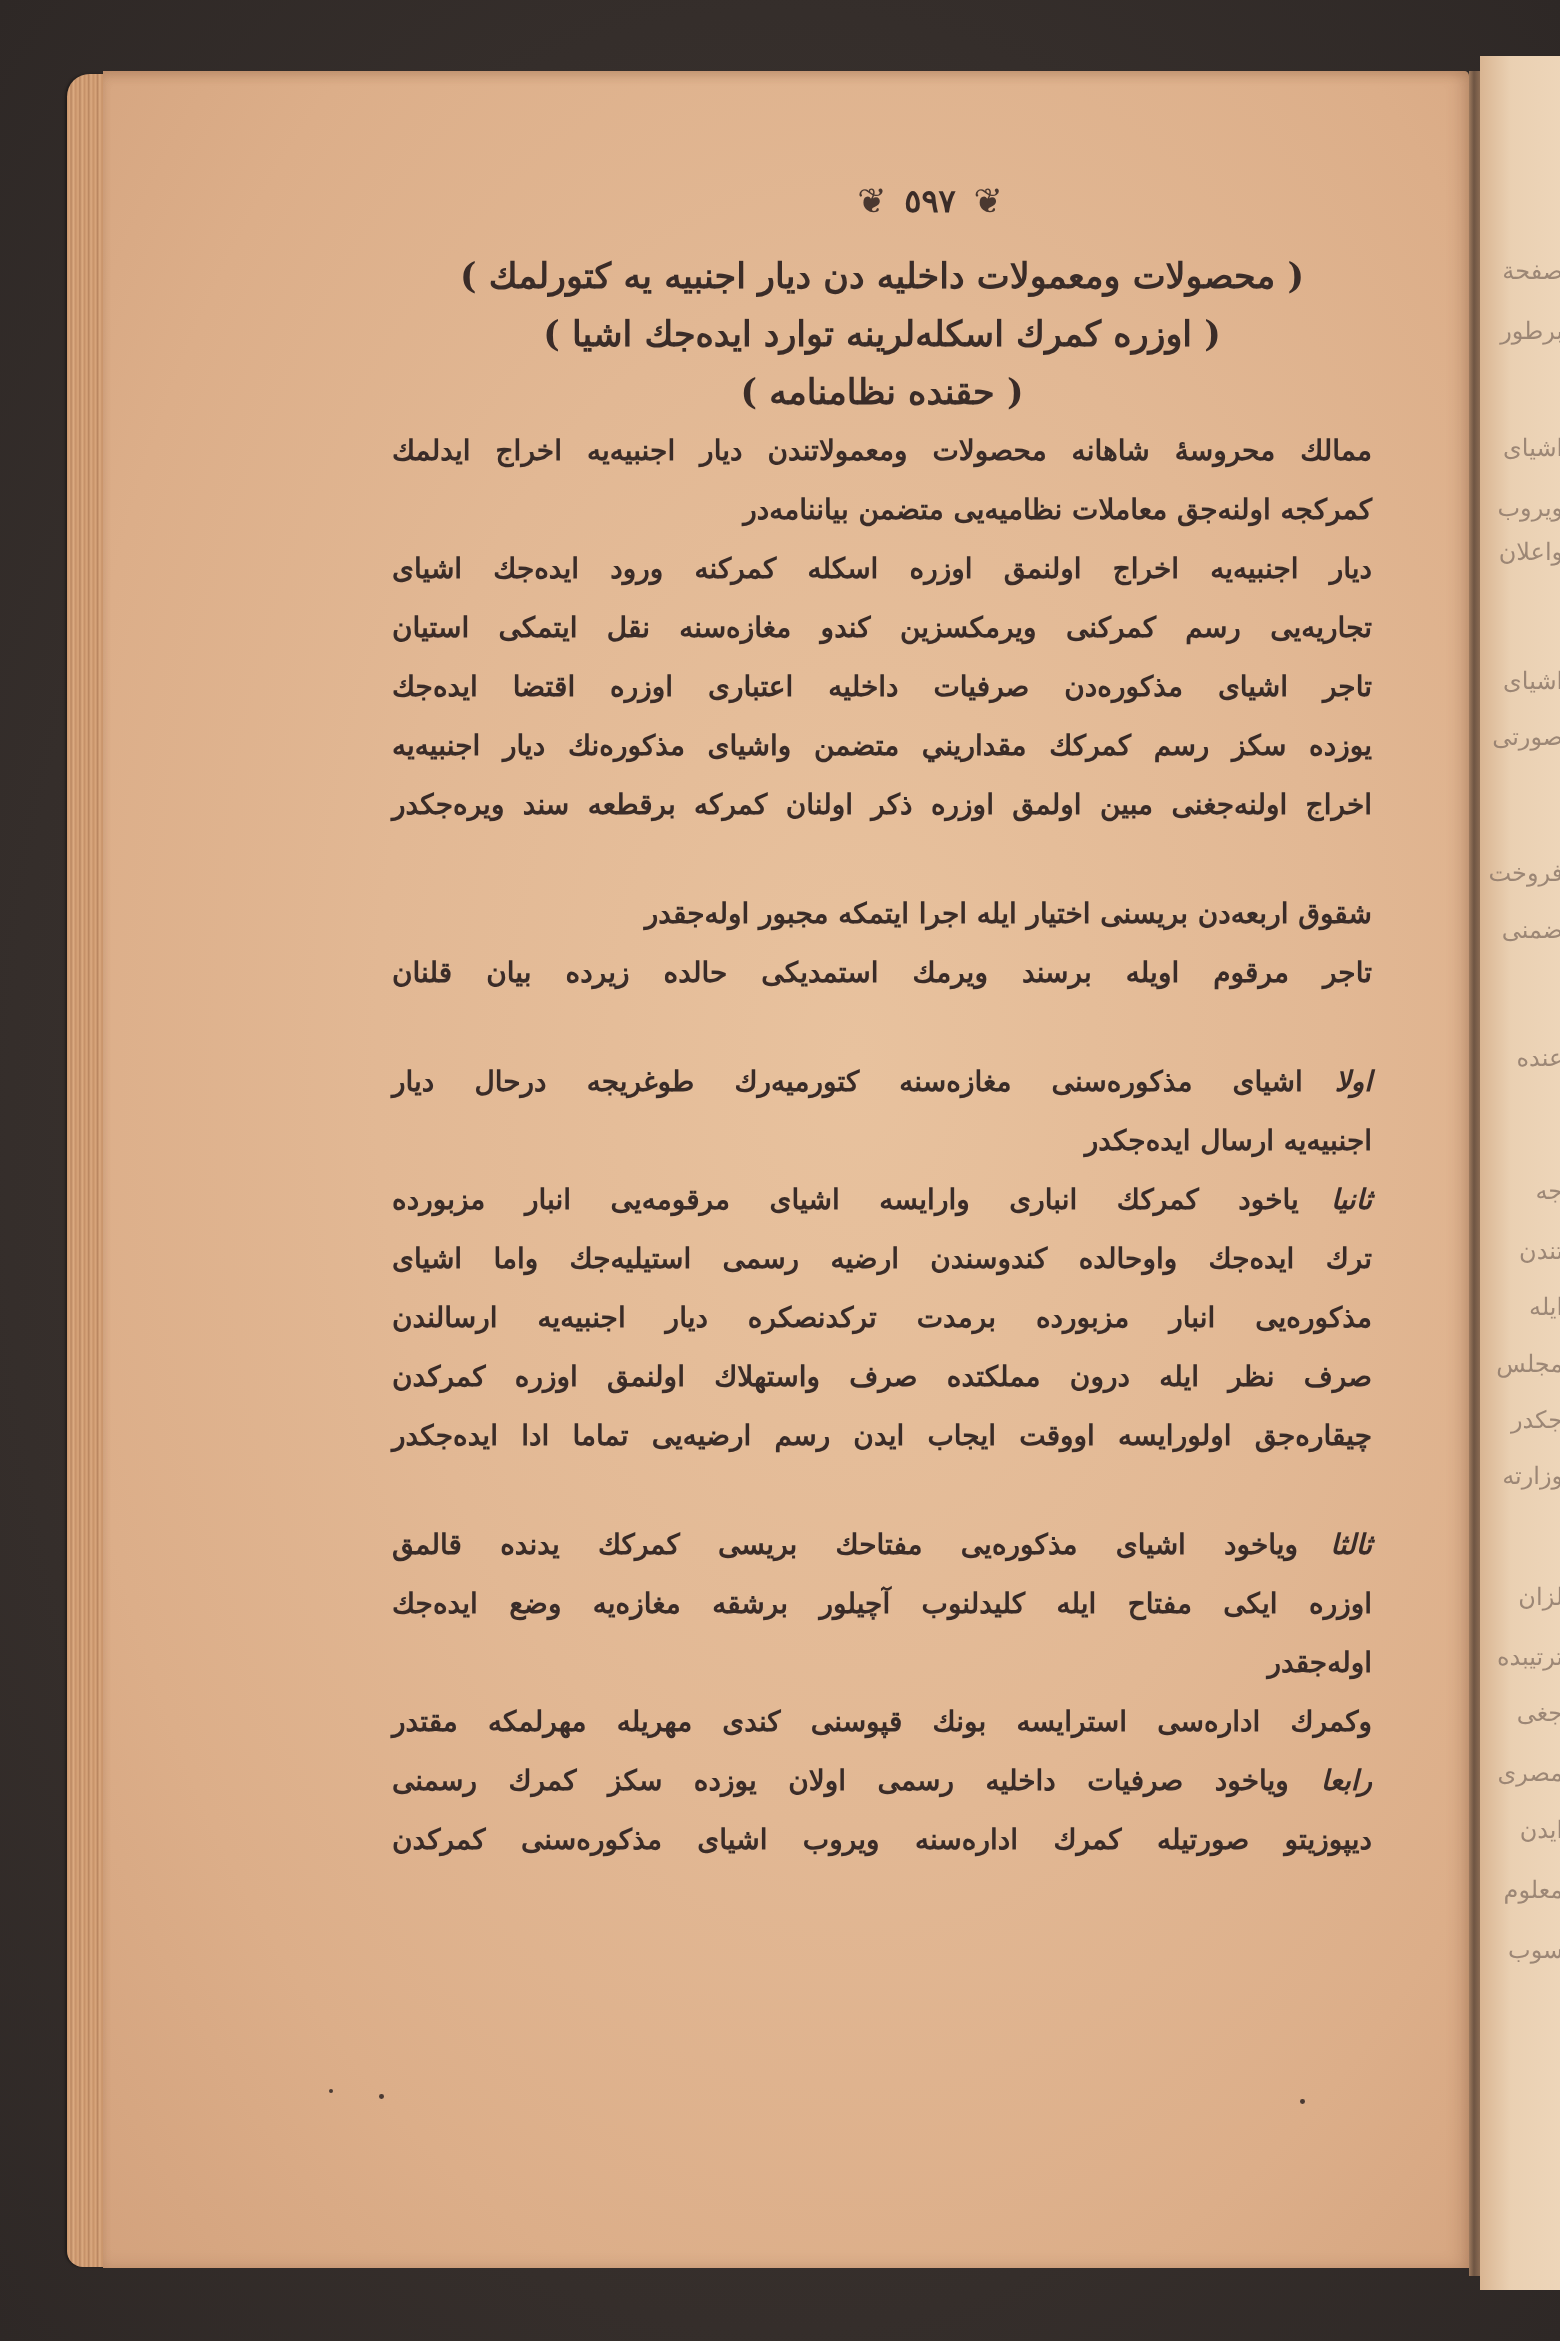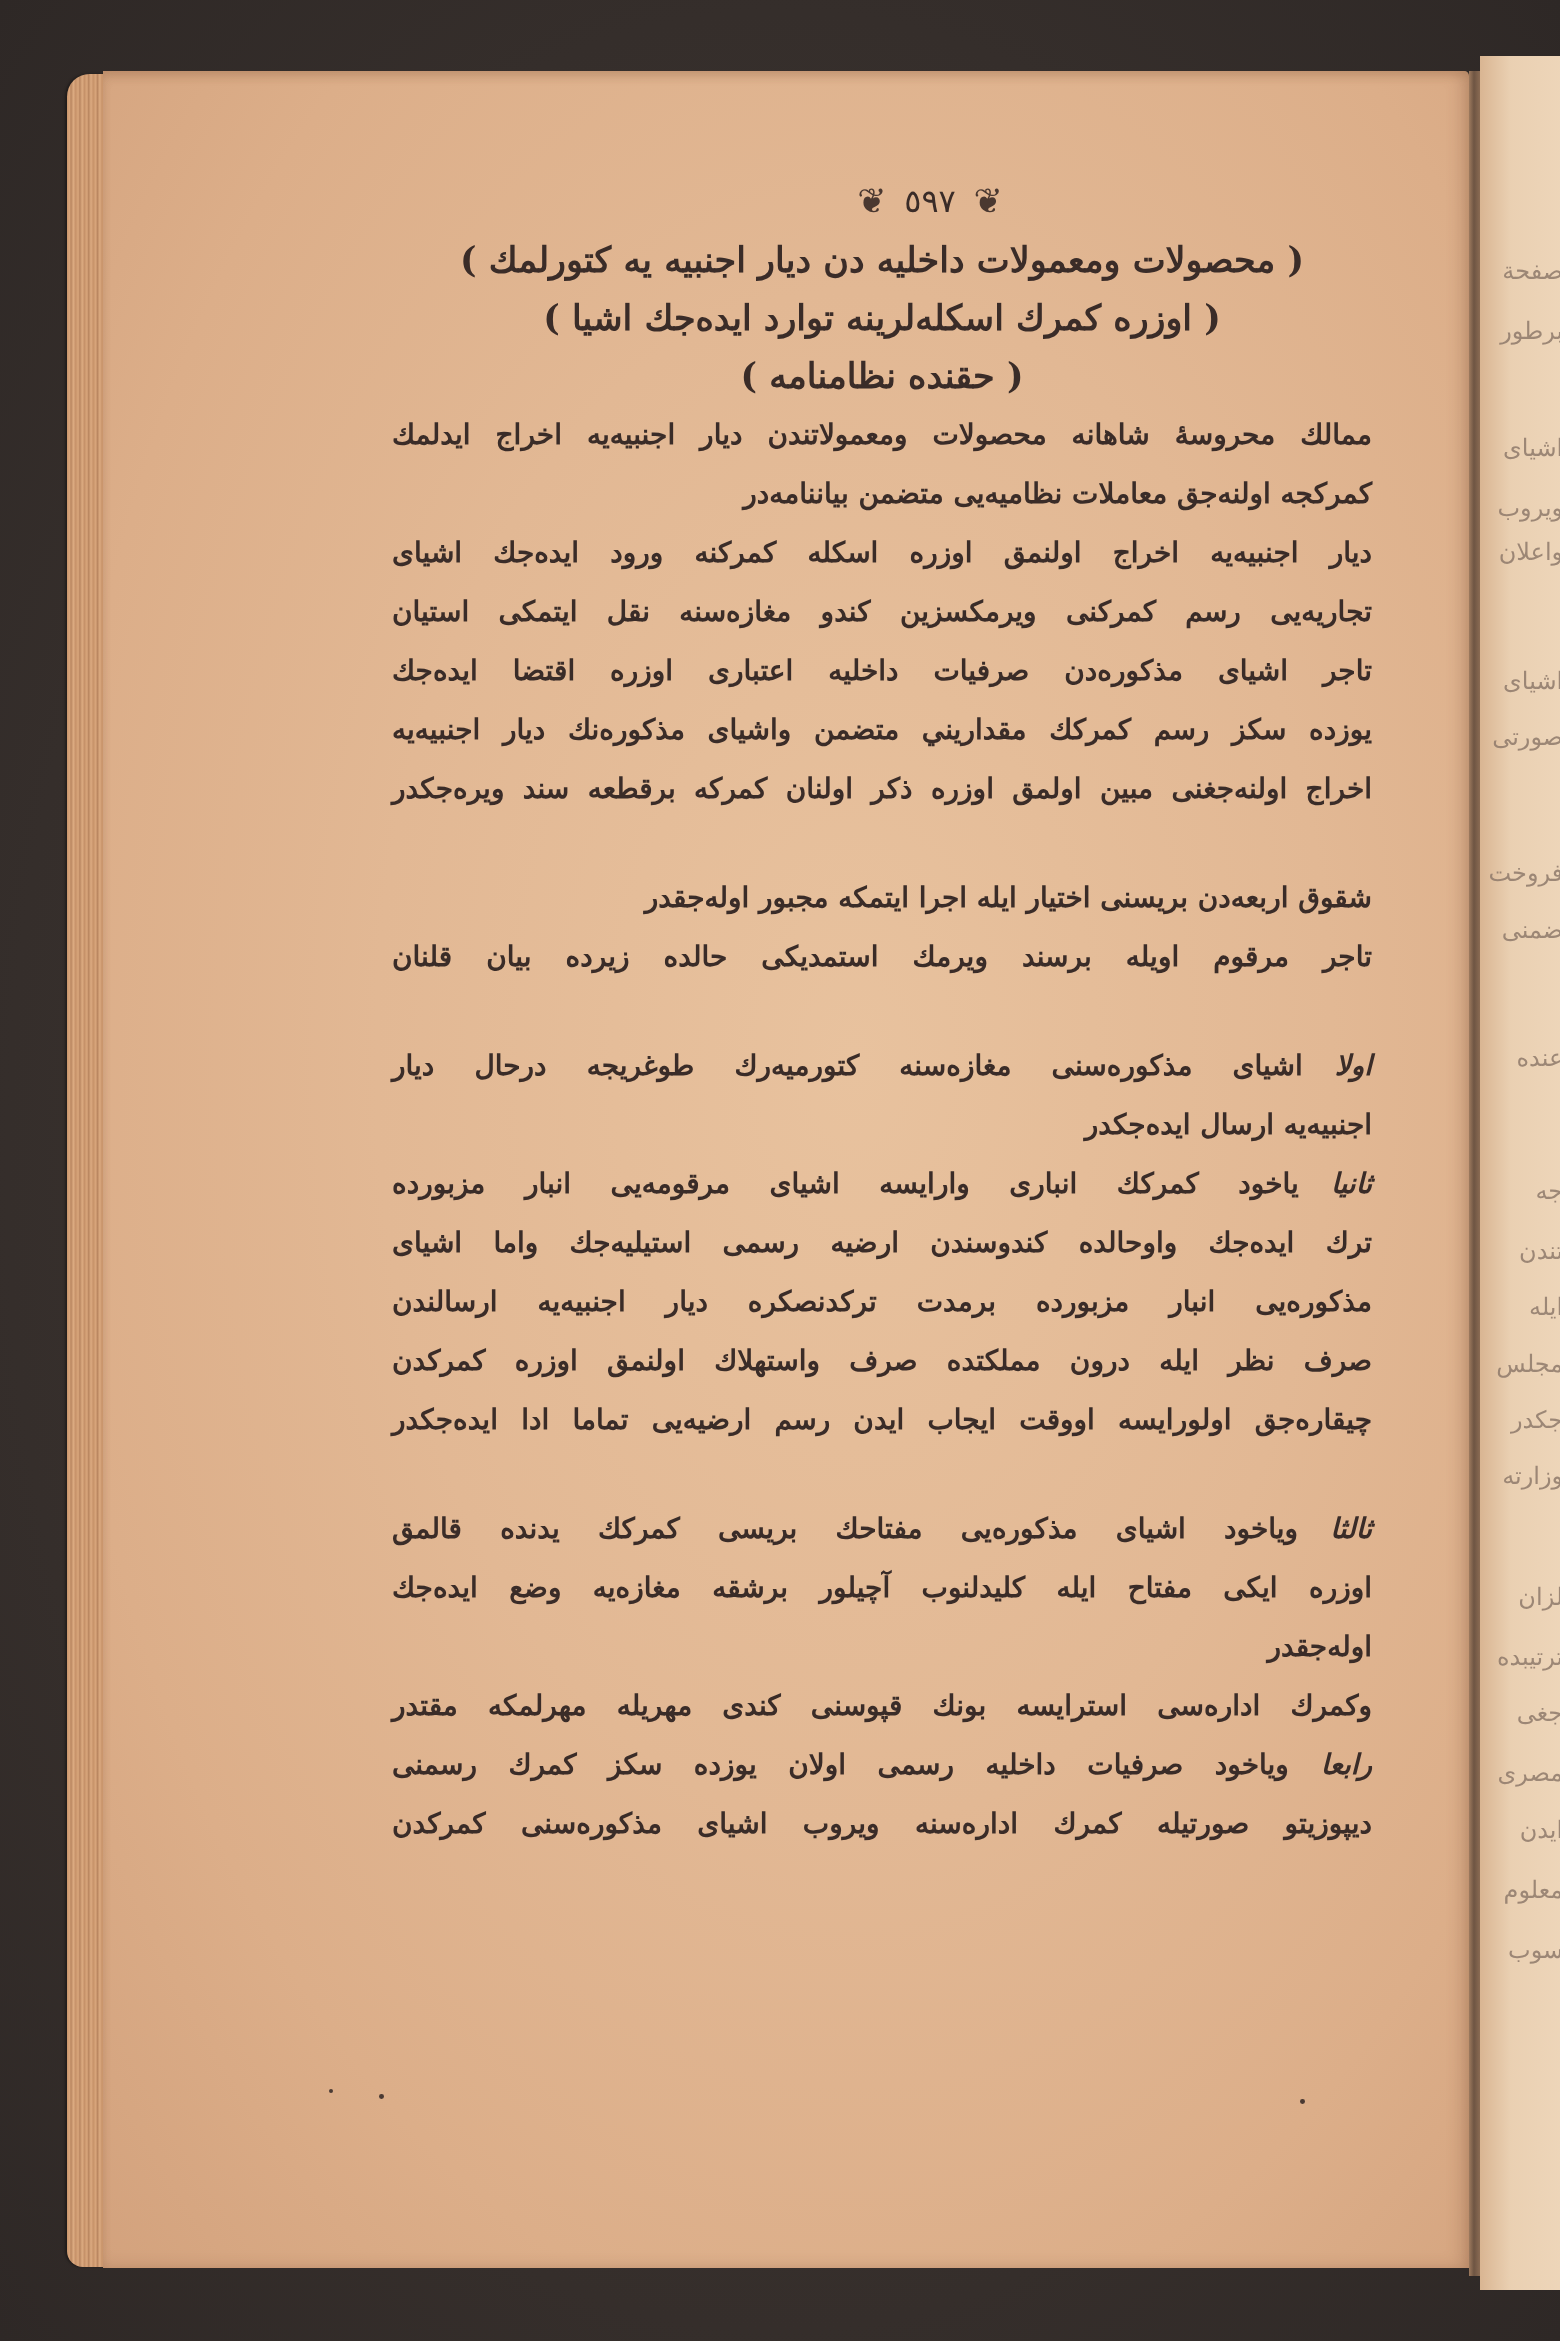--- a/index.html
+++ b/index.html
@@ -89,32 +89,32 @@
       direction: ltr;
       margin-left: 96px;
     }
     .ornament {
       font-size: 35px;
       color: #4a3830;
       line-height: 1;
     }
     .page-number {
       font-size: 32px;
-      font-weight: normal;
+      font-weight: bold;
       letter-spacing: 1.6px;
       direction: rtl;
     }
     .title-line {
       text-align: center;
       font-size: 35px;
       font-weight: bold;
       line-height: 58px;
       white-space: nowrap;
     }
-    .title-line.t1 { margin-top: 2px; }
+    .title-line.t1 { margin-top: 18px; }
     .body-line {
       font-size: 28px;
       font-weight: bold;
       line-height: 59px;
       white-space: nowrap;
       text-align: justify;
       text-align-last: justify;
     }
     .body-line.last {
       text-align-last: right;

